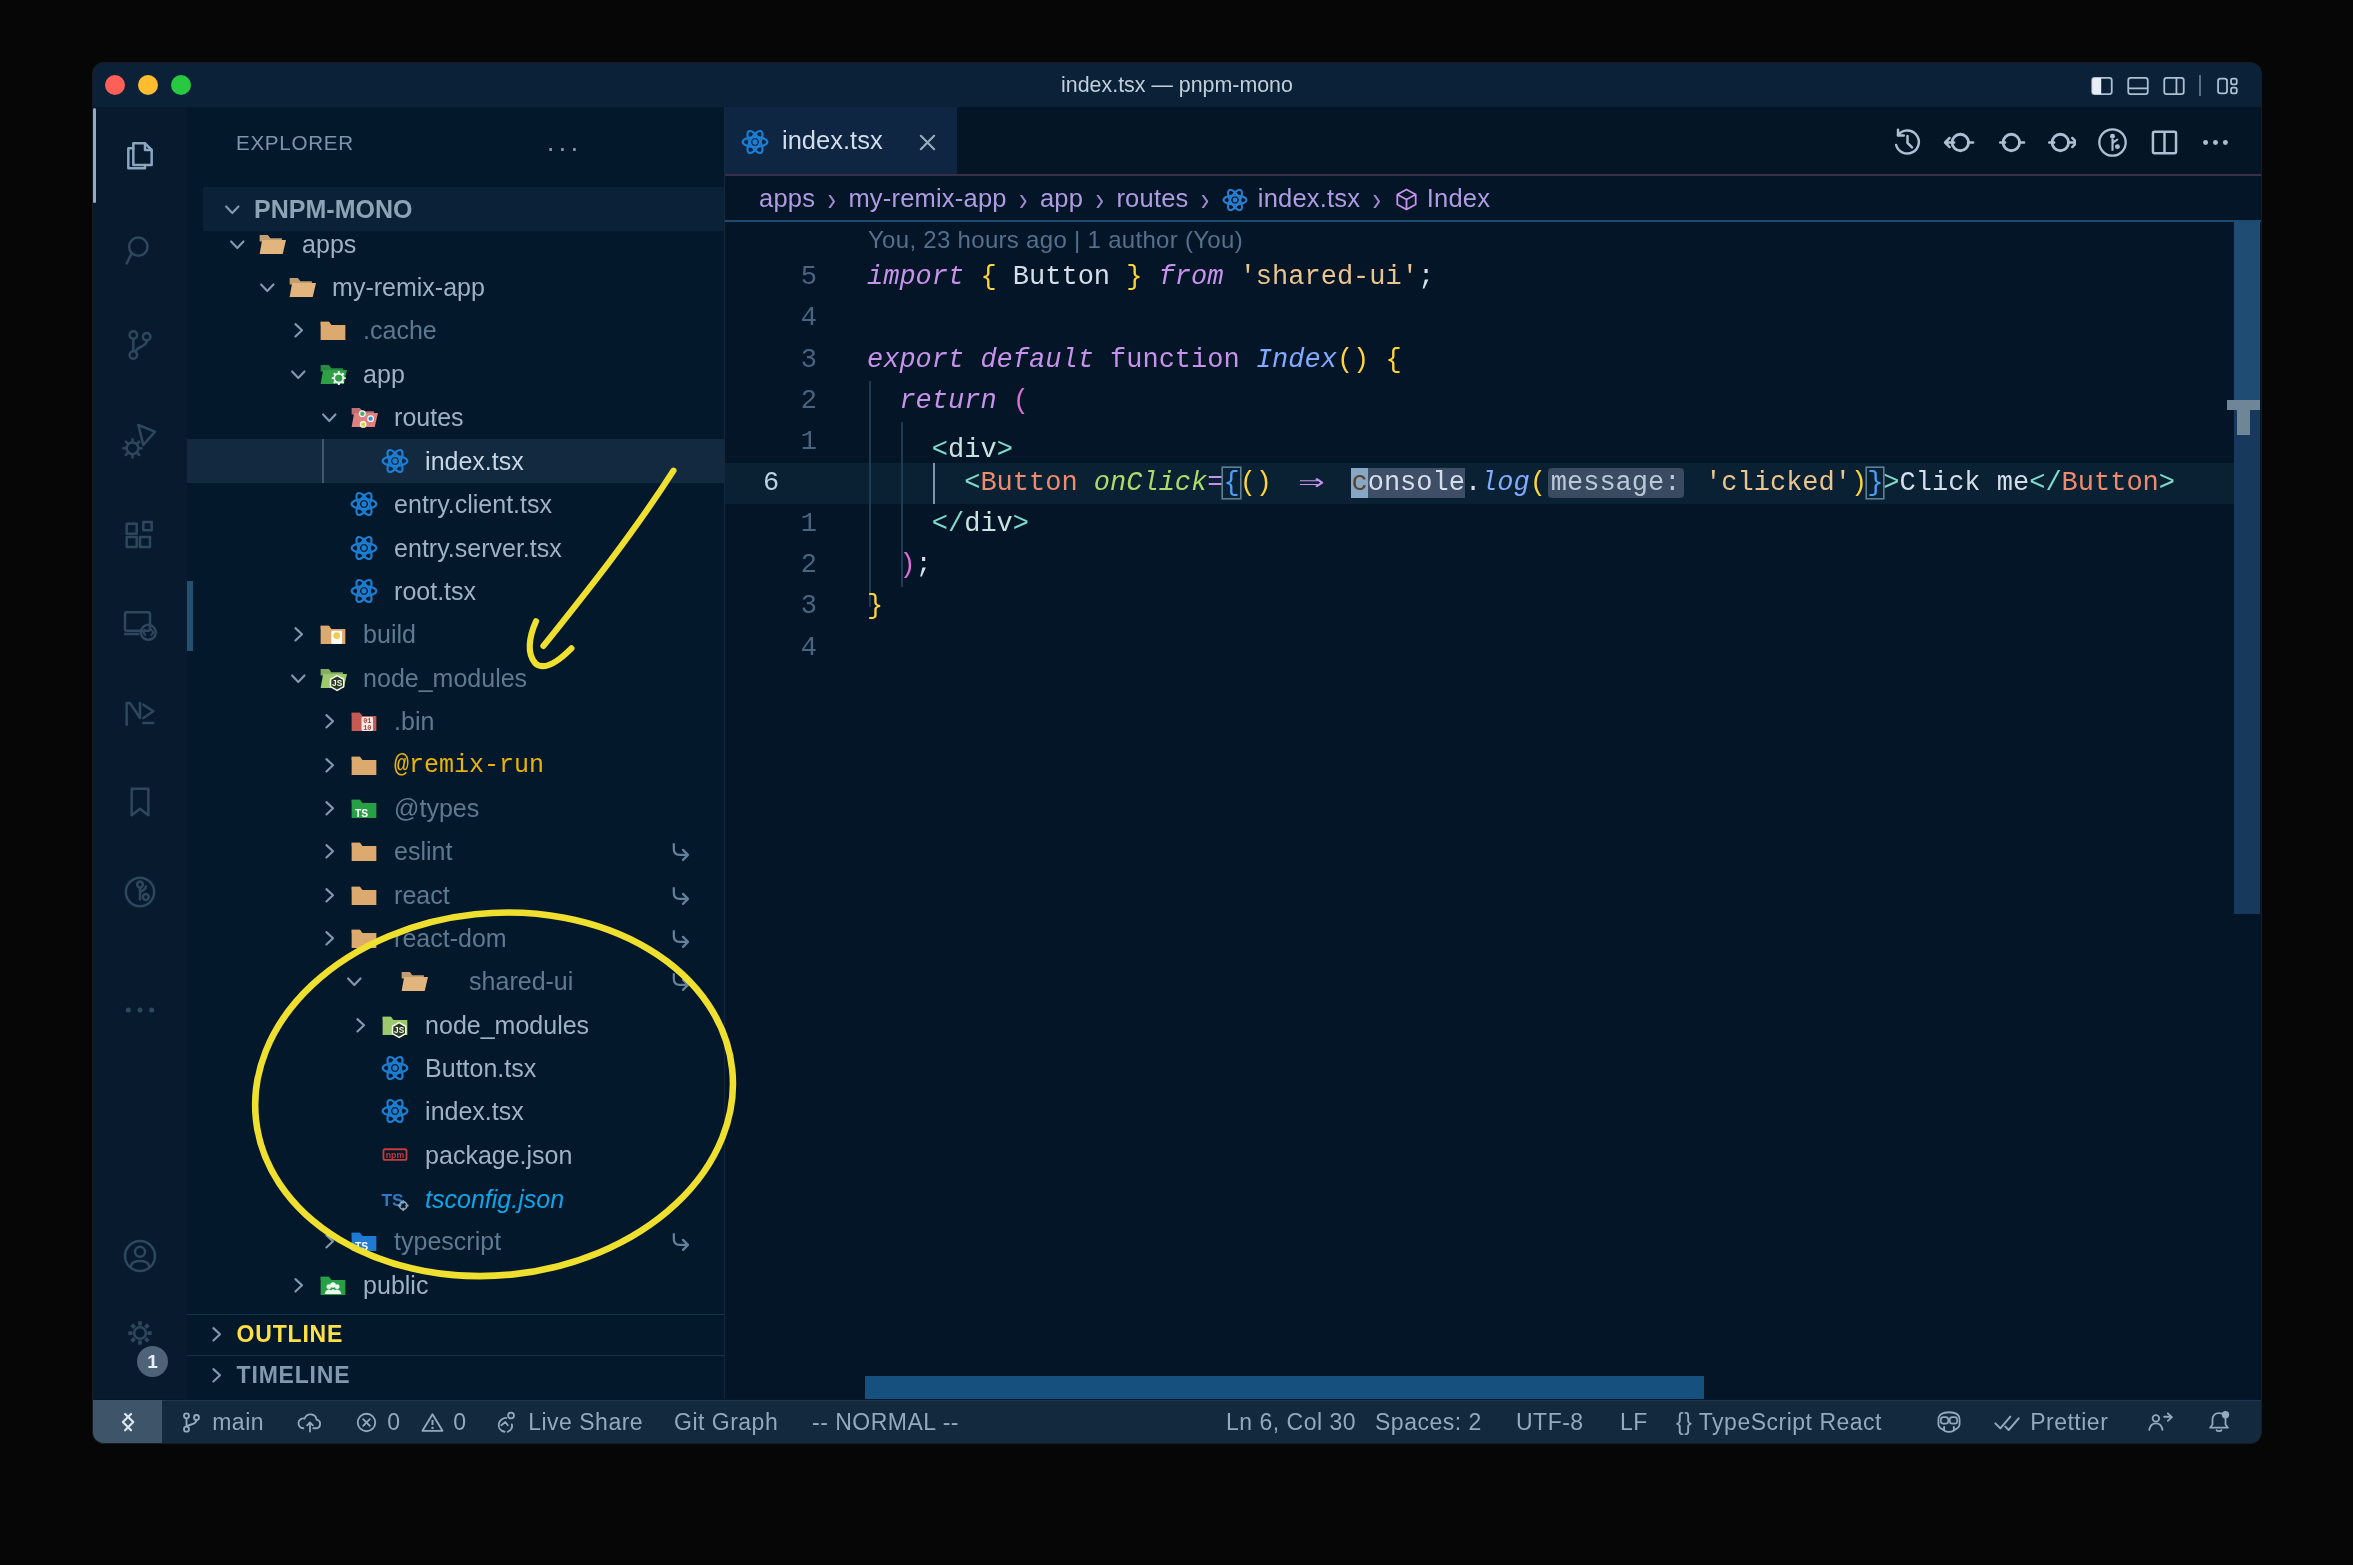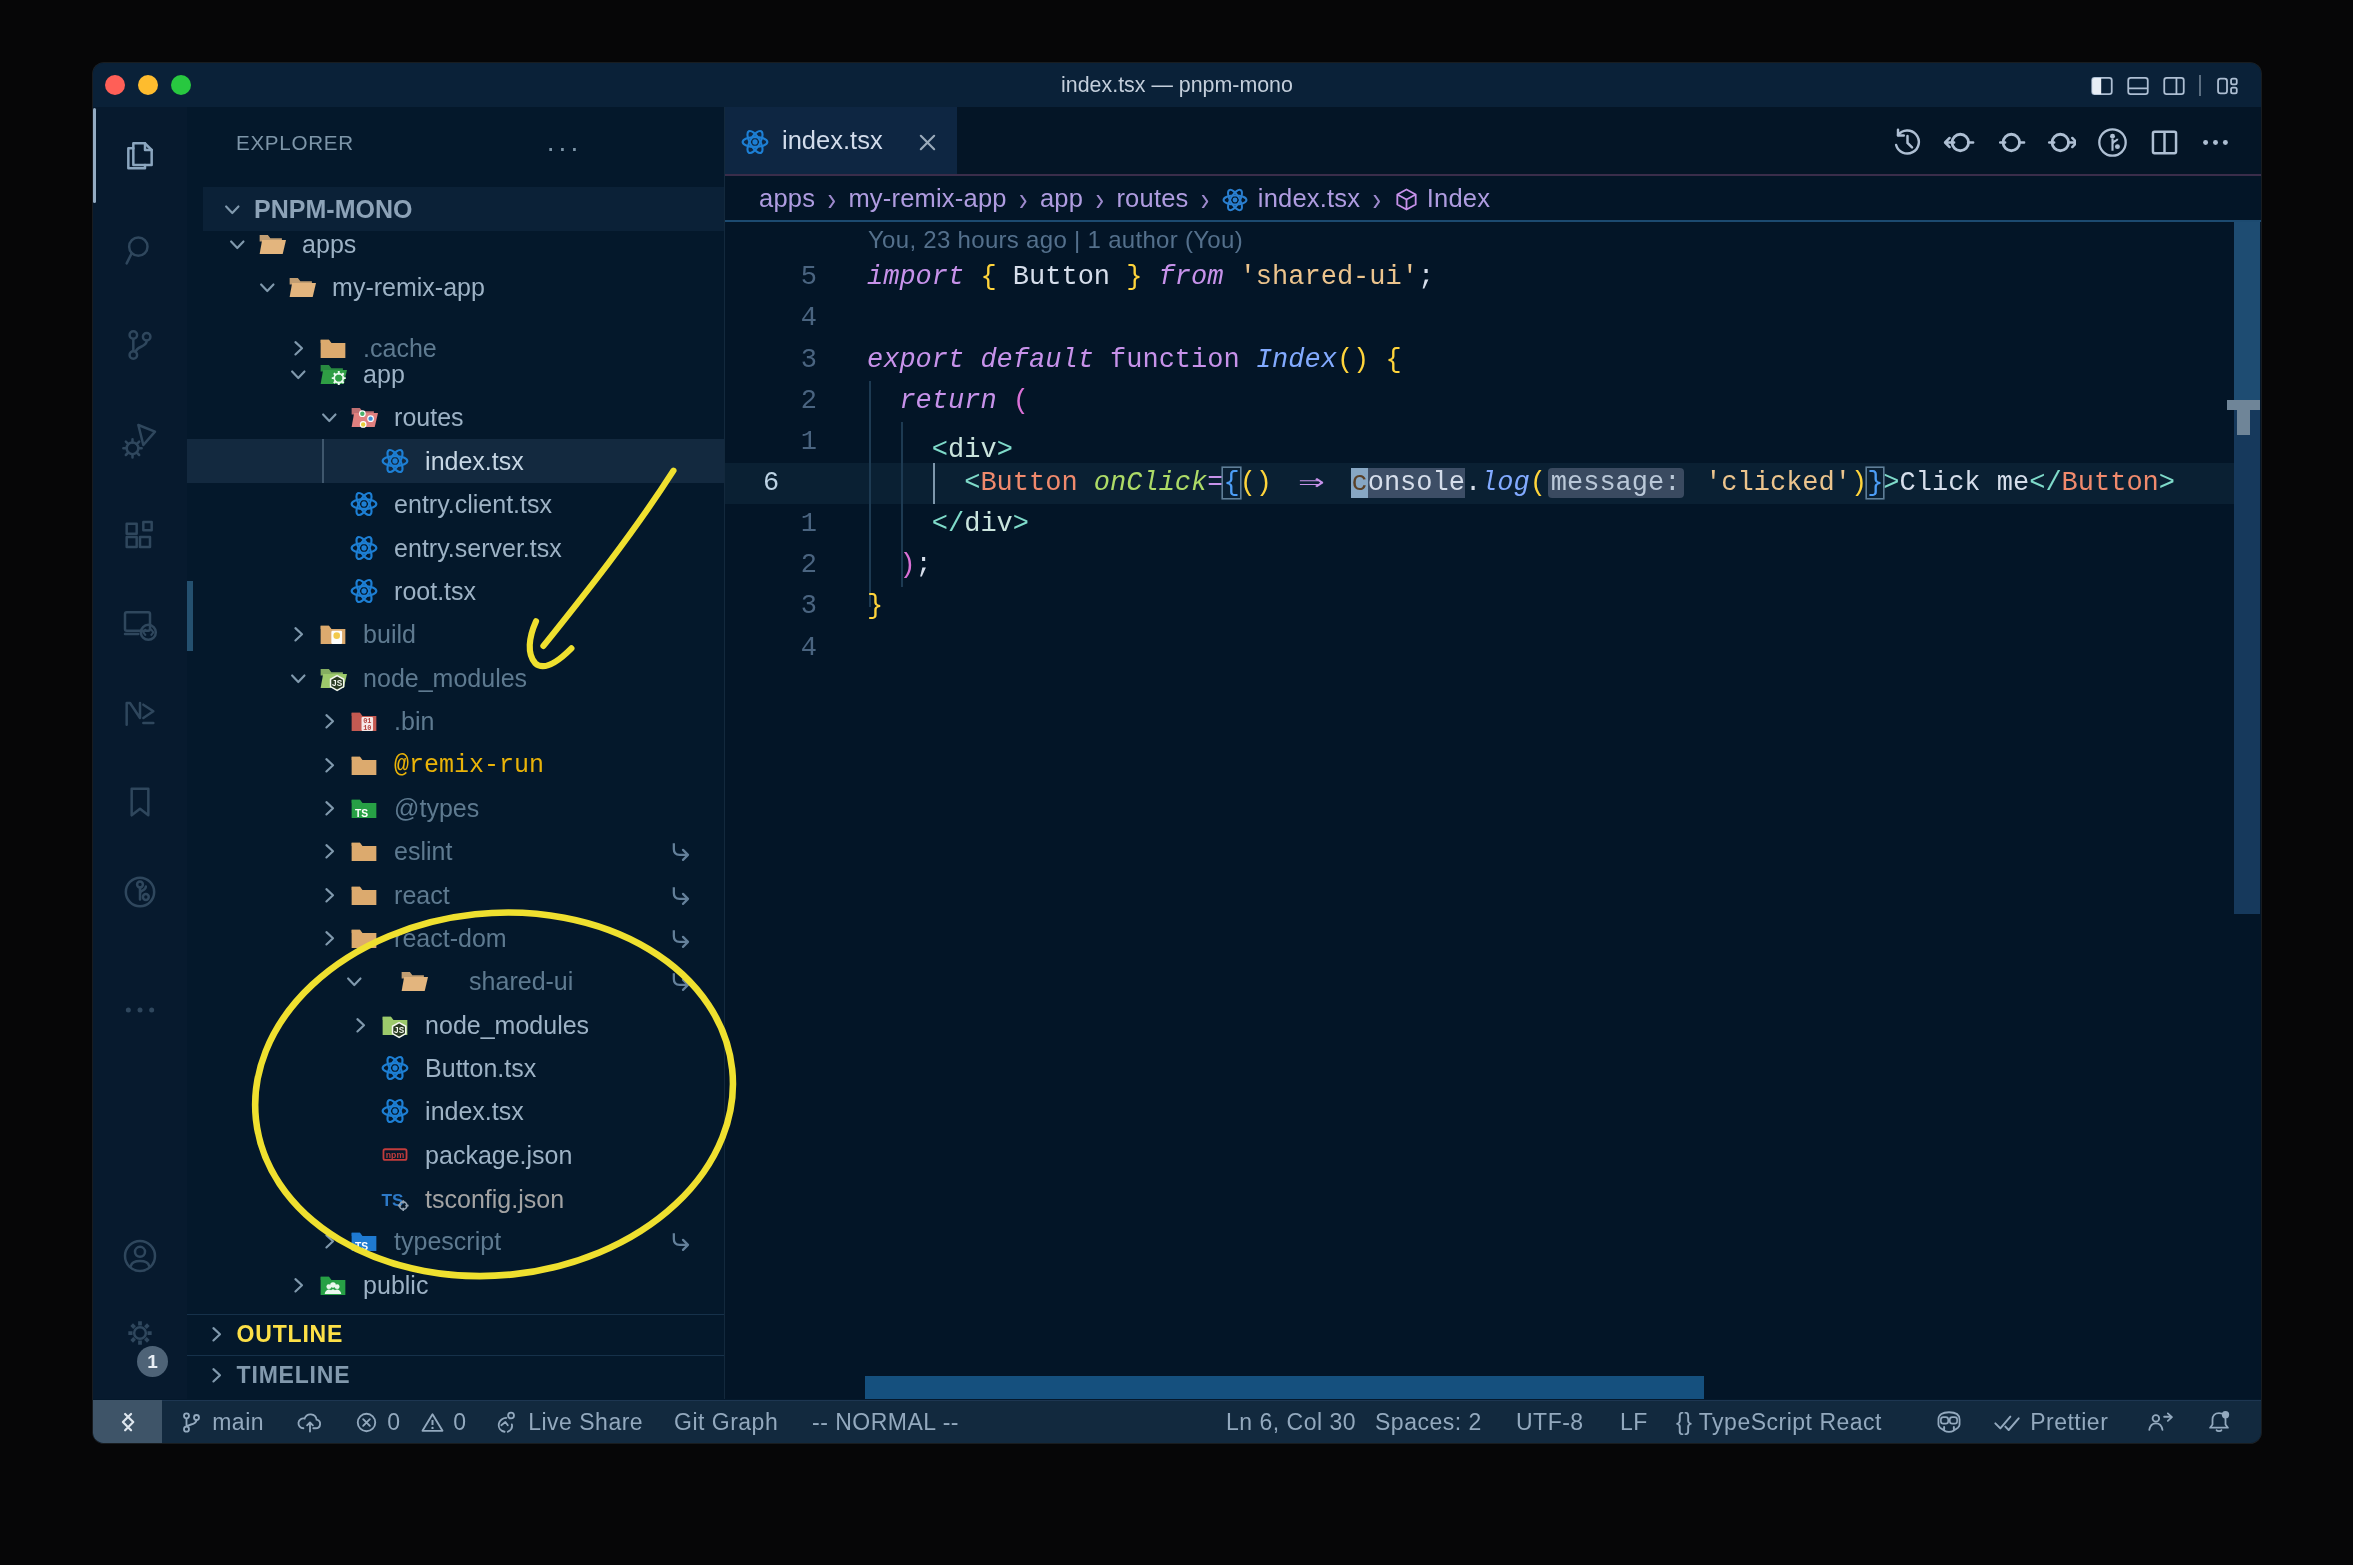--- a/index.html
+++ b/index.html
@@ -176,21 +176,21 @@
         </svg>
       </div>
 <div class="fic">
         <svg width="28" height="28" viewBox="0 0 34 34">
           <path d="M2 6 h10 l3 4 h14 v4 h-27 z" fill="#e3b57e" opacity="0.85"></path>
           <path d="M5 12 h29 l-4 17 h-28 z" fill="#e3b57e"></path>
         </svg>
       </div>
 <div class="lbl" style="color:#9db2c5;font-weight:normal;">my-remix-app</div>
 </div>
-<div class="row" style="left:94px;top:263px;">
+<div class="row" style="left:94px;top:245px;">
 <div style="width:101px;flex:0 0 101px;"></div>
 <div class="chev">
         <svg width="20.6" height="20.6" viewBox="0 0 25 25">
           <path d="M9 5 L17 12.5 L9 20" fill="none" stroke="#8099ad" stroke-width="2.6" stroke-linecap="round" stroke-linejoin="round"></path>
         </svg>
       </div>
 <div class="fic">
         <svg width="28" height="28" viewBox="0 0 34 34">
           <path d="M2 7 h10 l3 4 h17 v18 h-30 z" fill="#dcaa6e"></path>
           <path d="M2 7 h10 l3 4 h-13 z" fill="#dcaa6e" opacity="0.75"></path>
@@ -518,21 +518,21 @@
 <div class="row" style="left:94px;top:1114px;">
 <div style="width:163px;flex:0 0 163px;"></div>
 <div class="chev"></div>
 <div class="fic">
         <svg width="28" height="28" viewBox="0 0 34 34" style="font-size:30px">
           <text x="14" y="25" font-family="Liberation Sans" font-size="21" font-weight="bold" fill="#2d79c7" text-anchor="middle">TS</text>
           <circle cx="27" cy="25" r="4.5" fill="none" stroke="#93a3b2" stroke-width="2"></circle>
           <path d="M27 18.5 v4 M27 27.5 v4 M20.5 25 h4 M29.5 25 h4" stroke="#93a3b2" stroke-width="2"></path>
         </svg>
       </div>
-<div class="lbl" style="color:#a3a3a3;font-weight:normal;">tsconfig.json</div>
+<div class="lbl" style="color:#0ea5e9;font-weight:normal;font-style:italic;">tsconfig.json</div>
 </div>
 <div class="row" style="left:94px;top:1156px;">
 <div style="width:132px;flex:0 0 132px;"></div>
 <div class="chev">
         <svg width="20.6" height="20.6" viewBox="0 0 25 25">
           <path d="M9 5 L17 12.5 L9 20" fill="none" stroke="#8099ad" stroke-width="2.6" stroke-linecap="round" stroke-linejoin="round"></path>
         </svg>
       </div>
 <div class="fic">
         <svg width="28" height="28" viewBox="0 0 34 34" style="font-size:30px">

